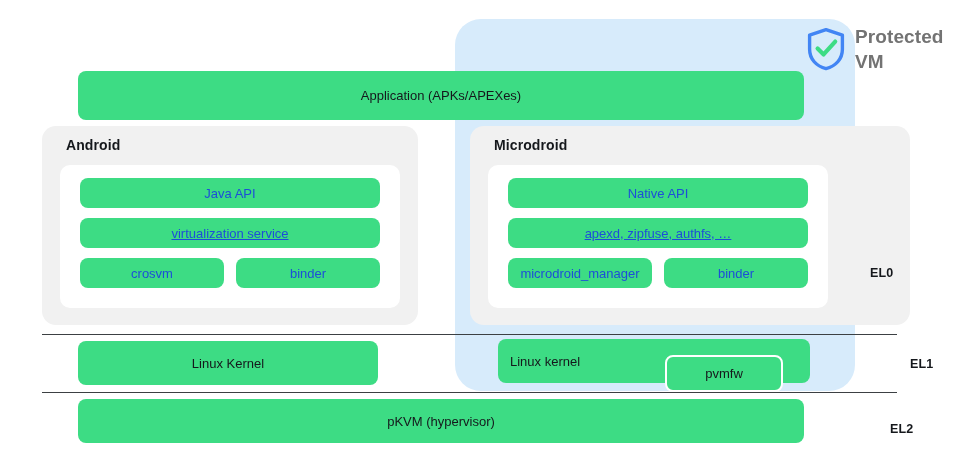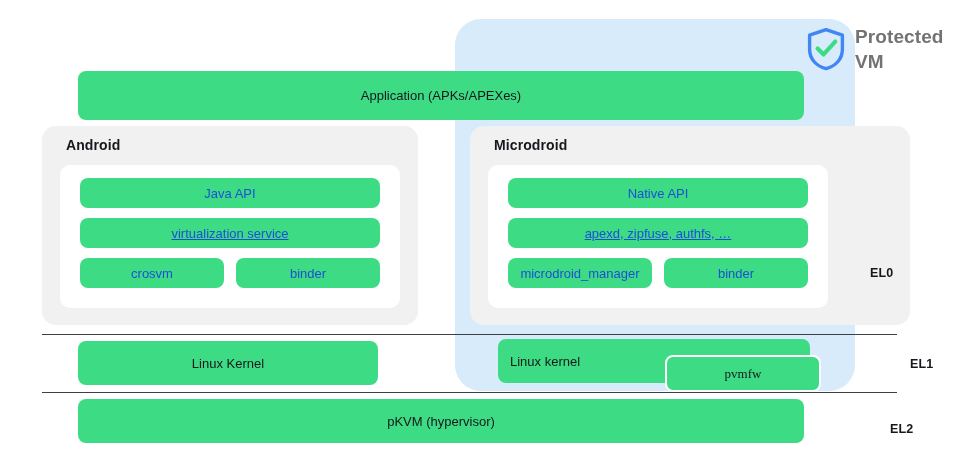--- a/index.html
+++ b/index.html
@@ -164,25 +164,24 @@
     left: 498px;
     top: 339px;
     width: 312px;
     height: 44px;
     justify-content: flex-start;
     padding-left: 12px;
   }
   .pvmfw {
     left: 665px;
     top: 355px;
-    width: 156px;
+    width: 118px;
     height: 37px;
     border: 2.5px solid #ffffff;
     z-index: 5;
-    font-family: Liberation Serif, serif;
   }
 
   
   .hypervisor {
     left: 78px;
     top: 399px;
     width: 726px;
     height: 44px;
   }
 </style>

